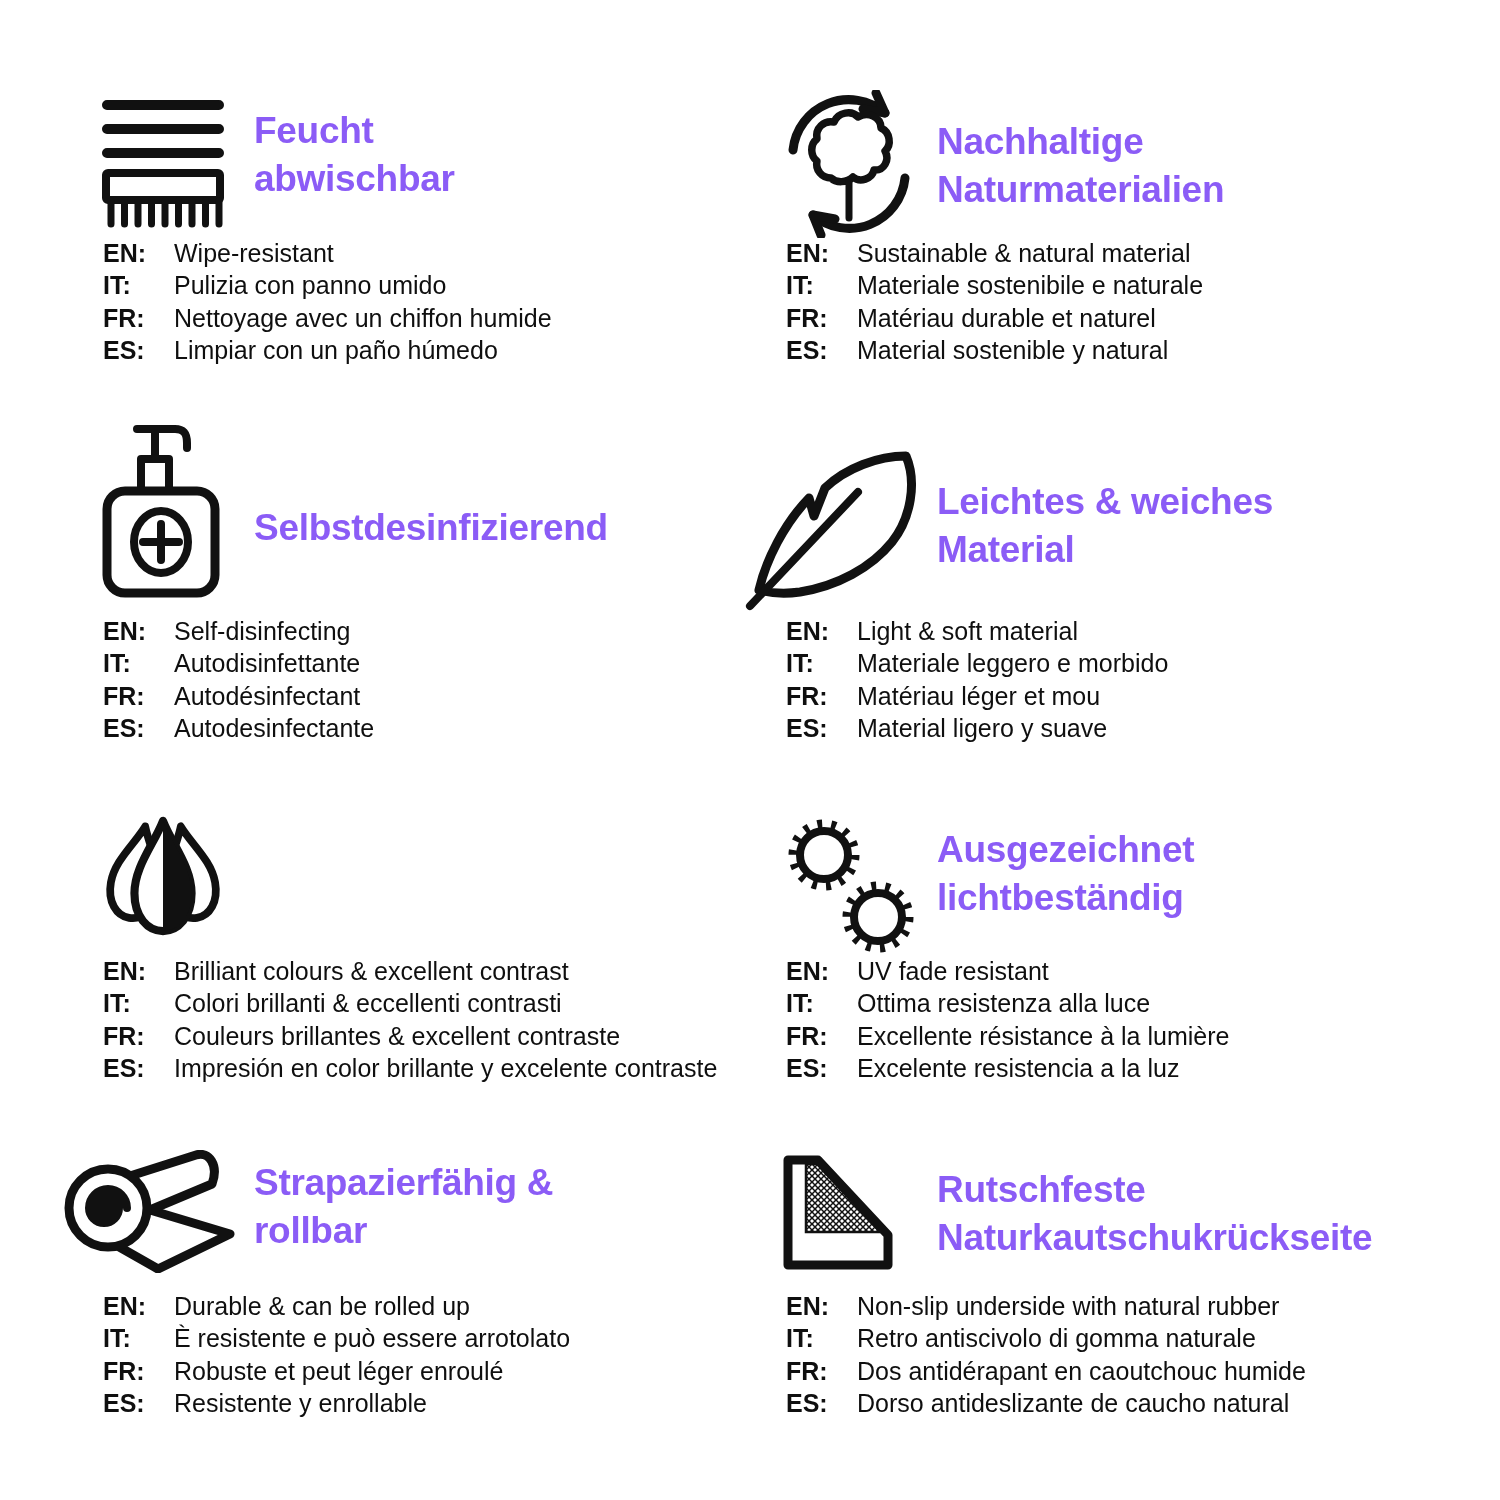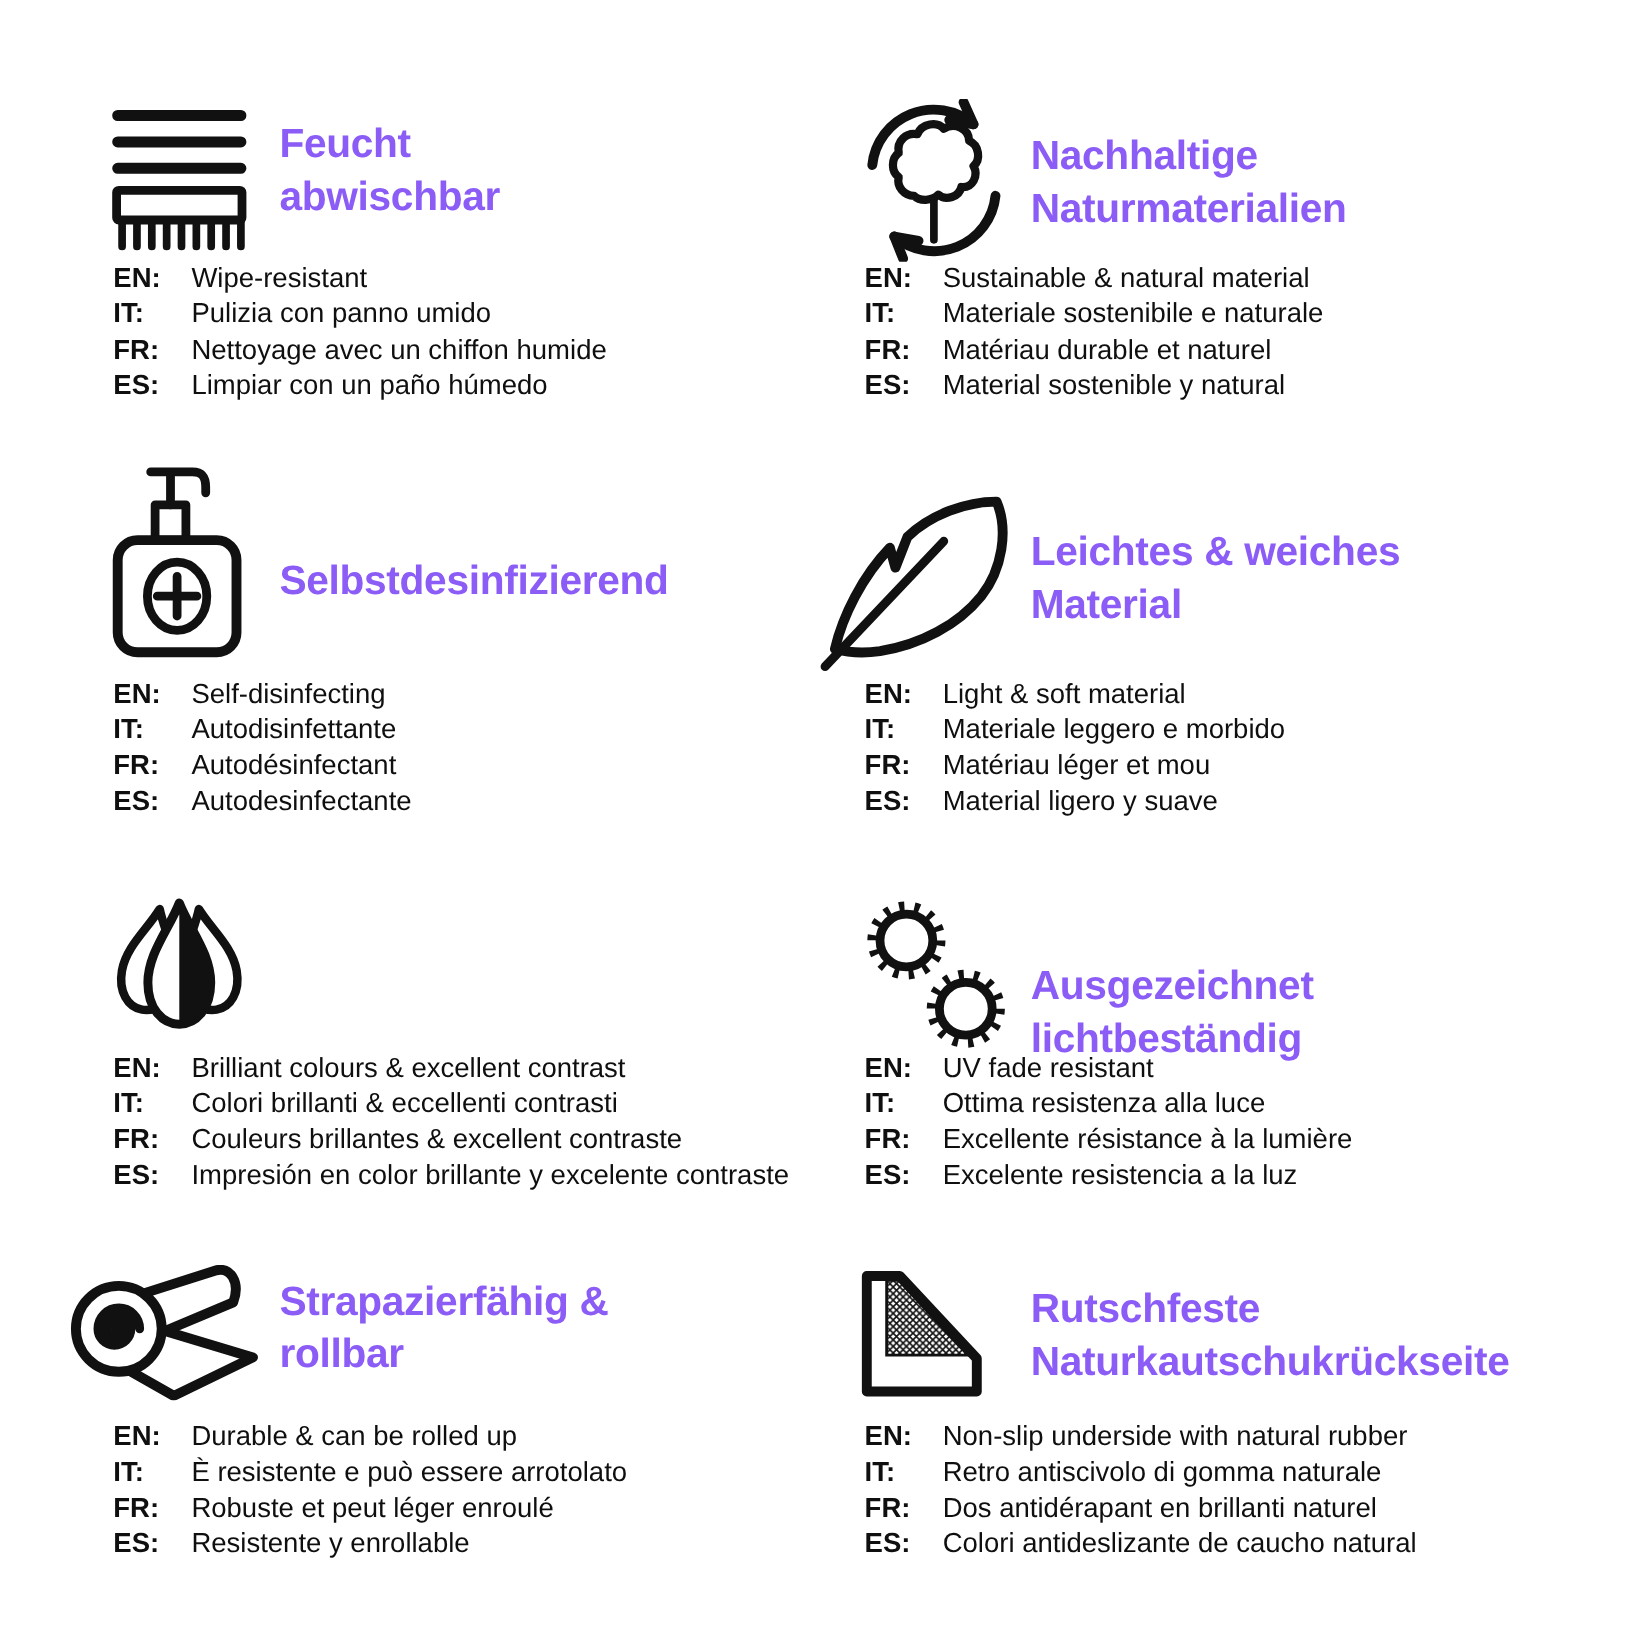--- a/index.html
+++ b/index.html
@@ -18,21 +18,21 @@
   #c1{left:95px;top:88px;}  #c2{left:778px;top:88px;}
   #c3{left:95px;top:410px;} #c4{left:778px;top:410px;}
   #c5{left:95px;top:790px;} #c6{left:778px;top:790px;}
   #c7{left:95px;top:1130px;}#c8{left:778px;top:1130px;}
   
   #c1 .icon{left:6px;top:9px;width:124px;height:134px;}   #c1 .title{top:19px;}  #c1 .langs{top:151px;}
   #c2 .icon{left:4px;top:2px;width:134px;height:148px;}   #c2 .title{top:30px;}  #c2 .langs{top:151px;}
   #c3 .icon{left:6px;top:7px;width:120px;height:182px;}   #c3 .title{top:94px;}  #c3 .langs{top:207px;}
   #c4 .icon{left:-33px;top:38px;width:186px;height:165px;}#c4 .title{top:68px;}  #c4 .langs{top:207px;}
   #c5 .icon{left:6px;top:23px;width:124px;height:123px;}  #c5 .title{top:36px;}  #c5 .langs{top:167px;}
-  #c6 .icon{left:8px;top:25px;width:131px;height:145px;}  #c6 .title{top:36px;margin-top:46px;}  #c6 .langs{top:167px;}
+  #c6 .icon{left:8px;top:25px;width:131px;height:145px;}  #c6 .title{top:36px;}  #c6 .langs{top:167px;}
   #c7 .icon{left:-33px;top:20px;width:173px;height:123px;}#c7 .title{top:29px;}  #c7 .langs{top:162px;}
   #c8 .icon{left:4px;top:22px;width:112px;height:119px;}  #c8 .title{top:36px;}  #c8 .langs{top:162px;}
   .st{fill:none;stroke:#111;stroke-linecap:round;stroke-linejoin:round;}
   .sw{fill:#fff;stroke:#111;stroke-linecap:round;stroke-linejoin:round;}
 </style>
 </head>
 <body>
 
 <div id="canvas">
 
@@ -273,22 +273,22 @@
       <div class="lr">
           <span class="lt">EN:</span>
           <span class="lv">Non-slip underside with natural rubber</span>
         </div>
       <div class="lr">
           <span class="lt">IT:</span>
           <span class="lv">Retro antiscivolo di gomma naturale</span>
         </div>
       <div class="lr">
           <span class="lt">FR:</span>
-          <span class="lv">Dos antidérapant en brillanti naturel</span>
-        </div>
-      <div class="lr">
-          <span class="lt">ES:</span>
-          <span class="lv">Colori antideslizante de caucho natural</span>
+          <span class="lv">Dos antidérapant en caoutchouc humide</span>
+        </div>
+      <div class="lr">
+          <span class="lt">ES:</span>
+          <span class="lv">Dorso antideslizante de caucho natural</span>
         </div>
     </div>
   </section>
 
 </div>
 
 </body></html>

